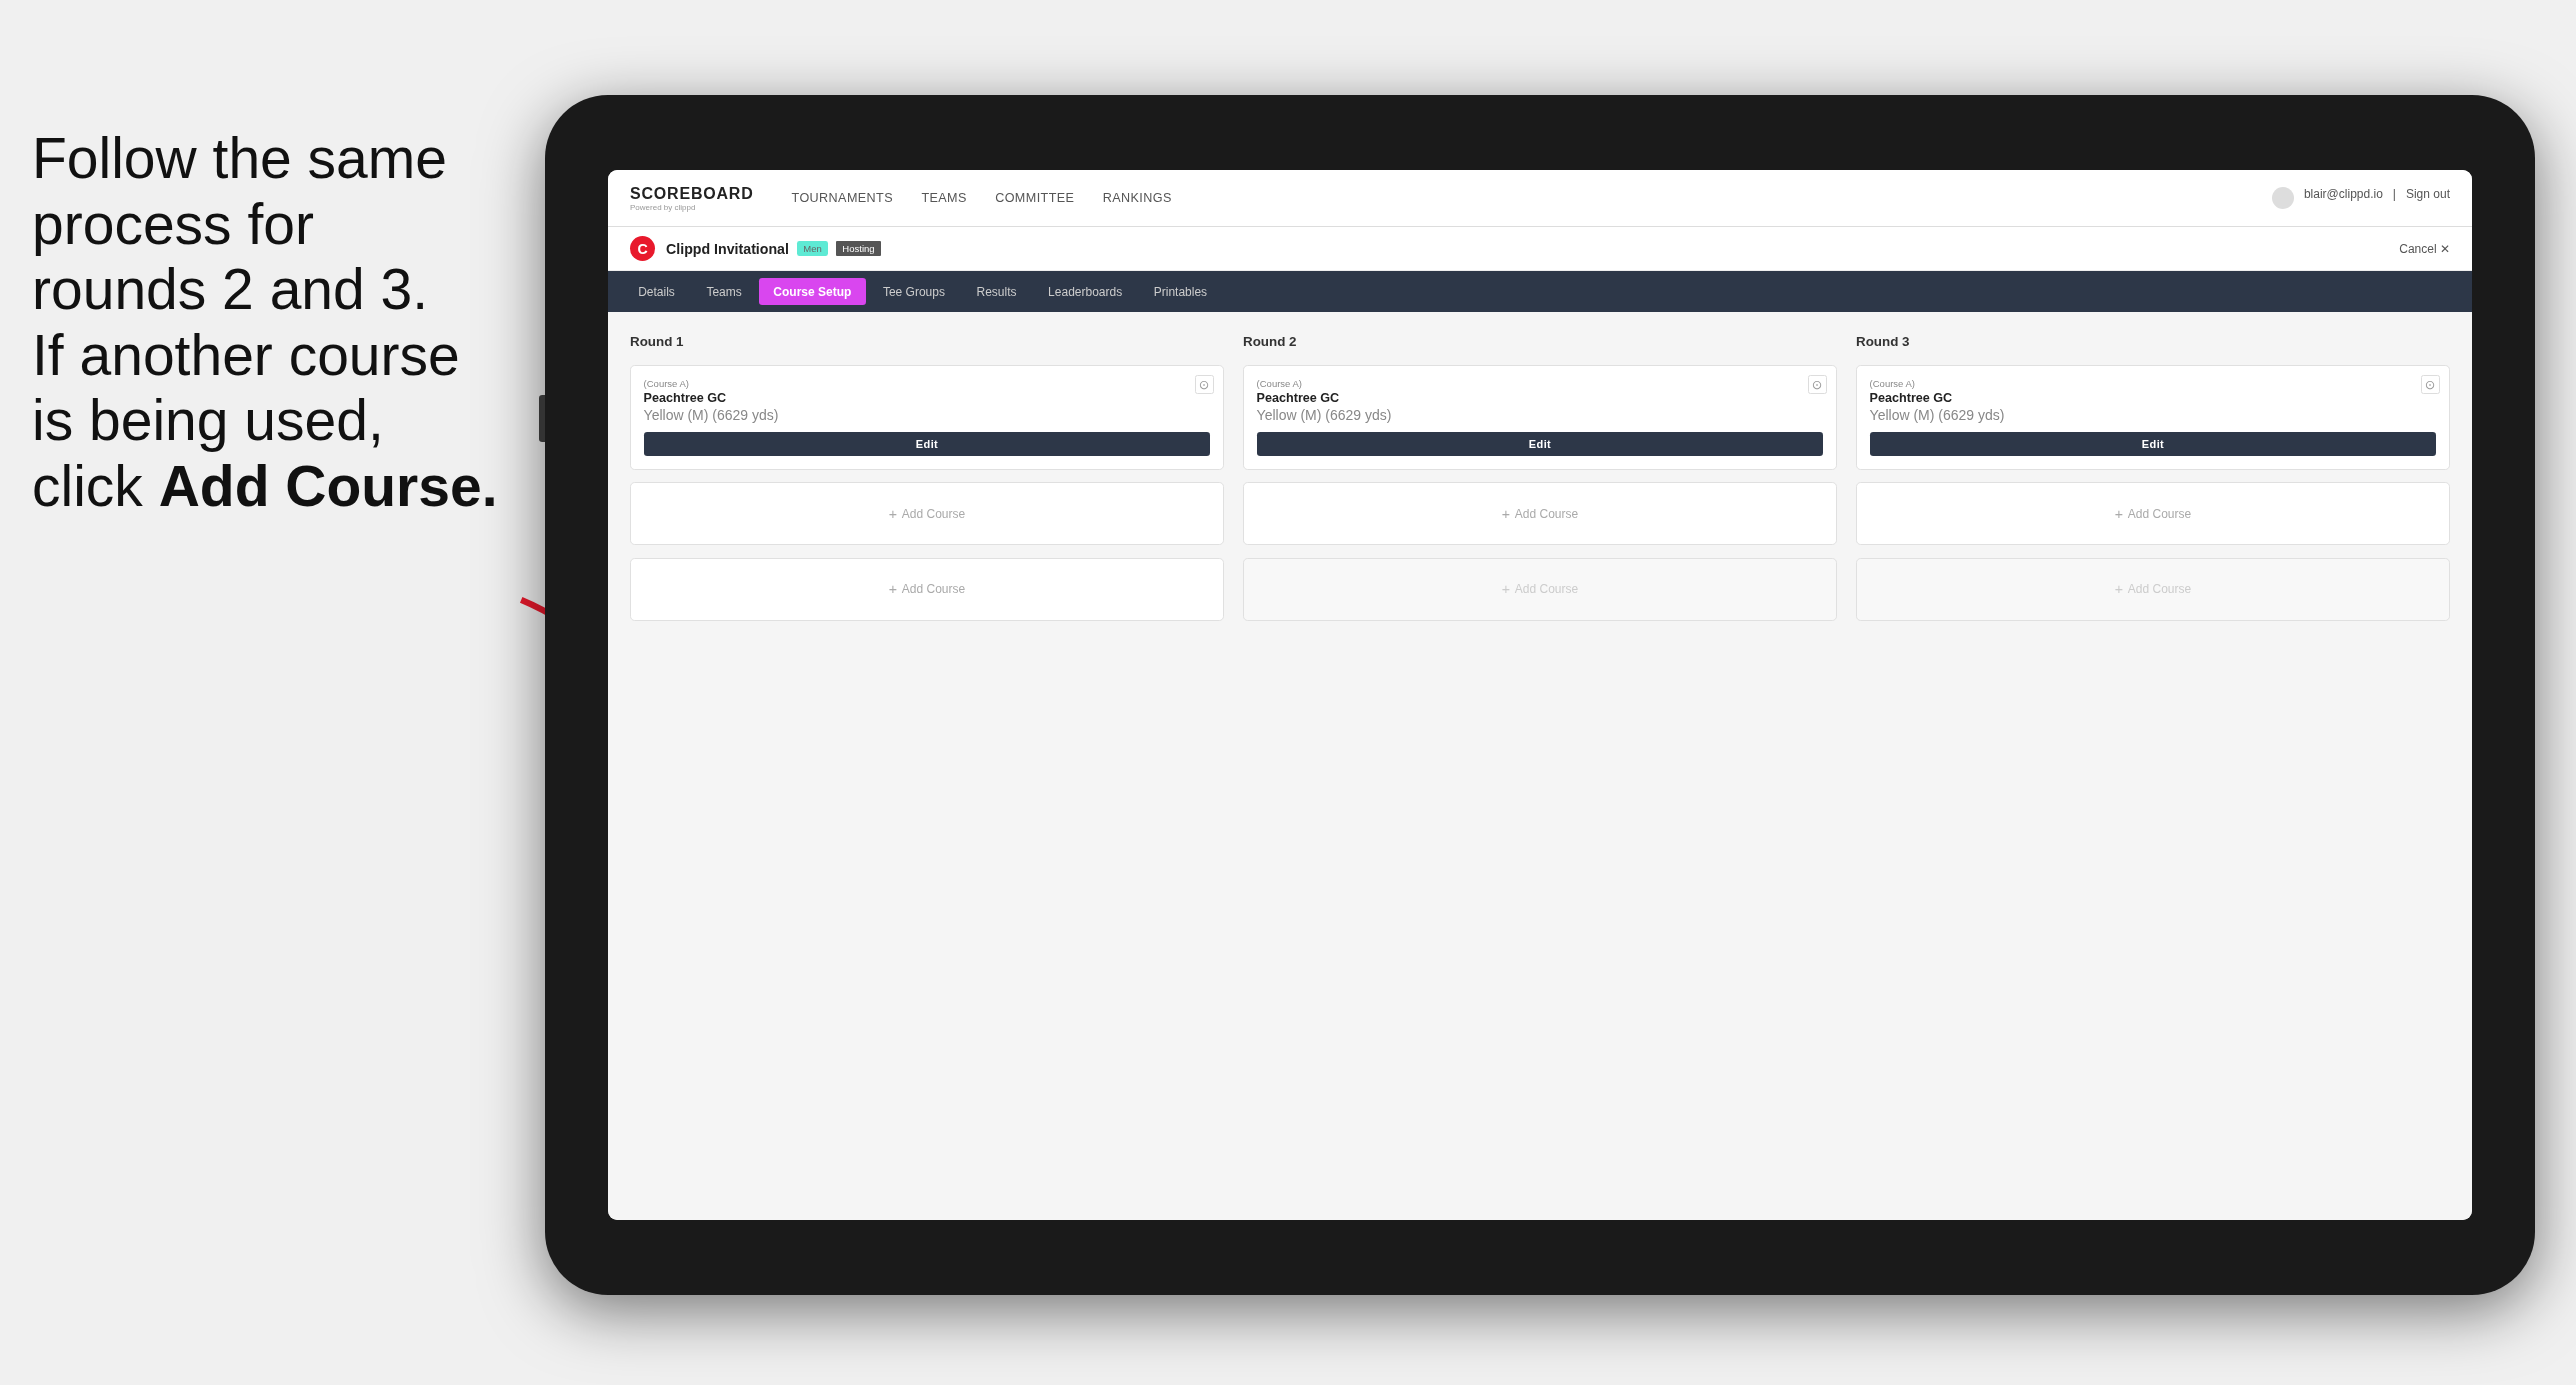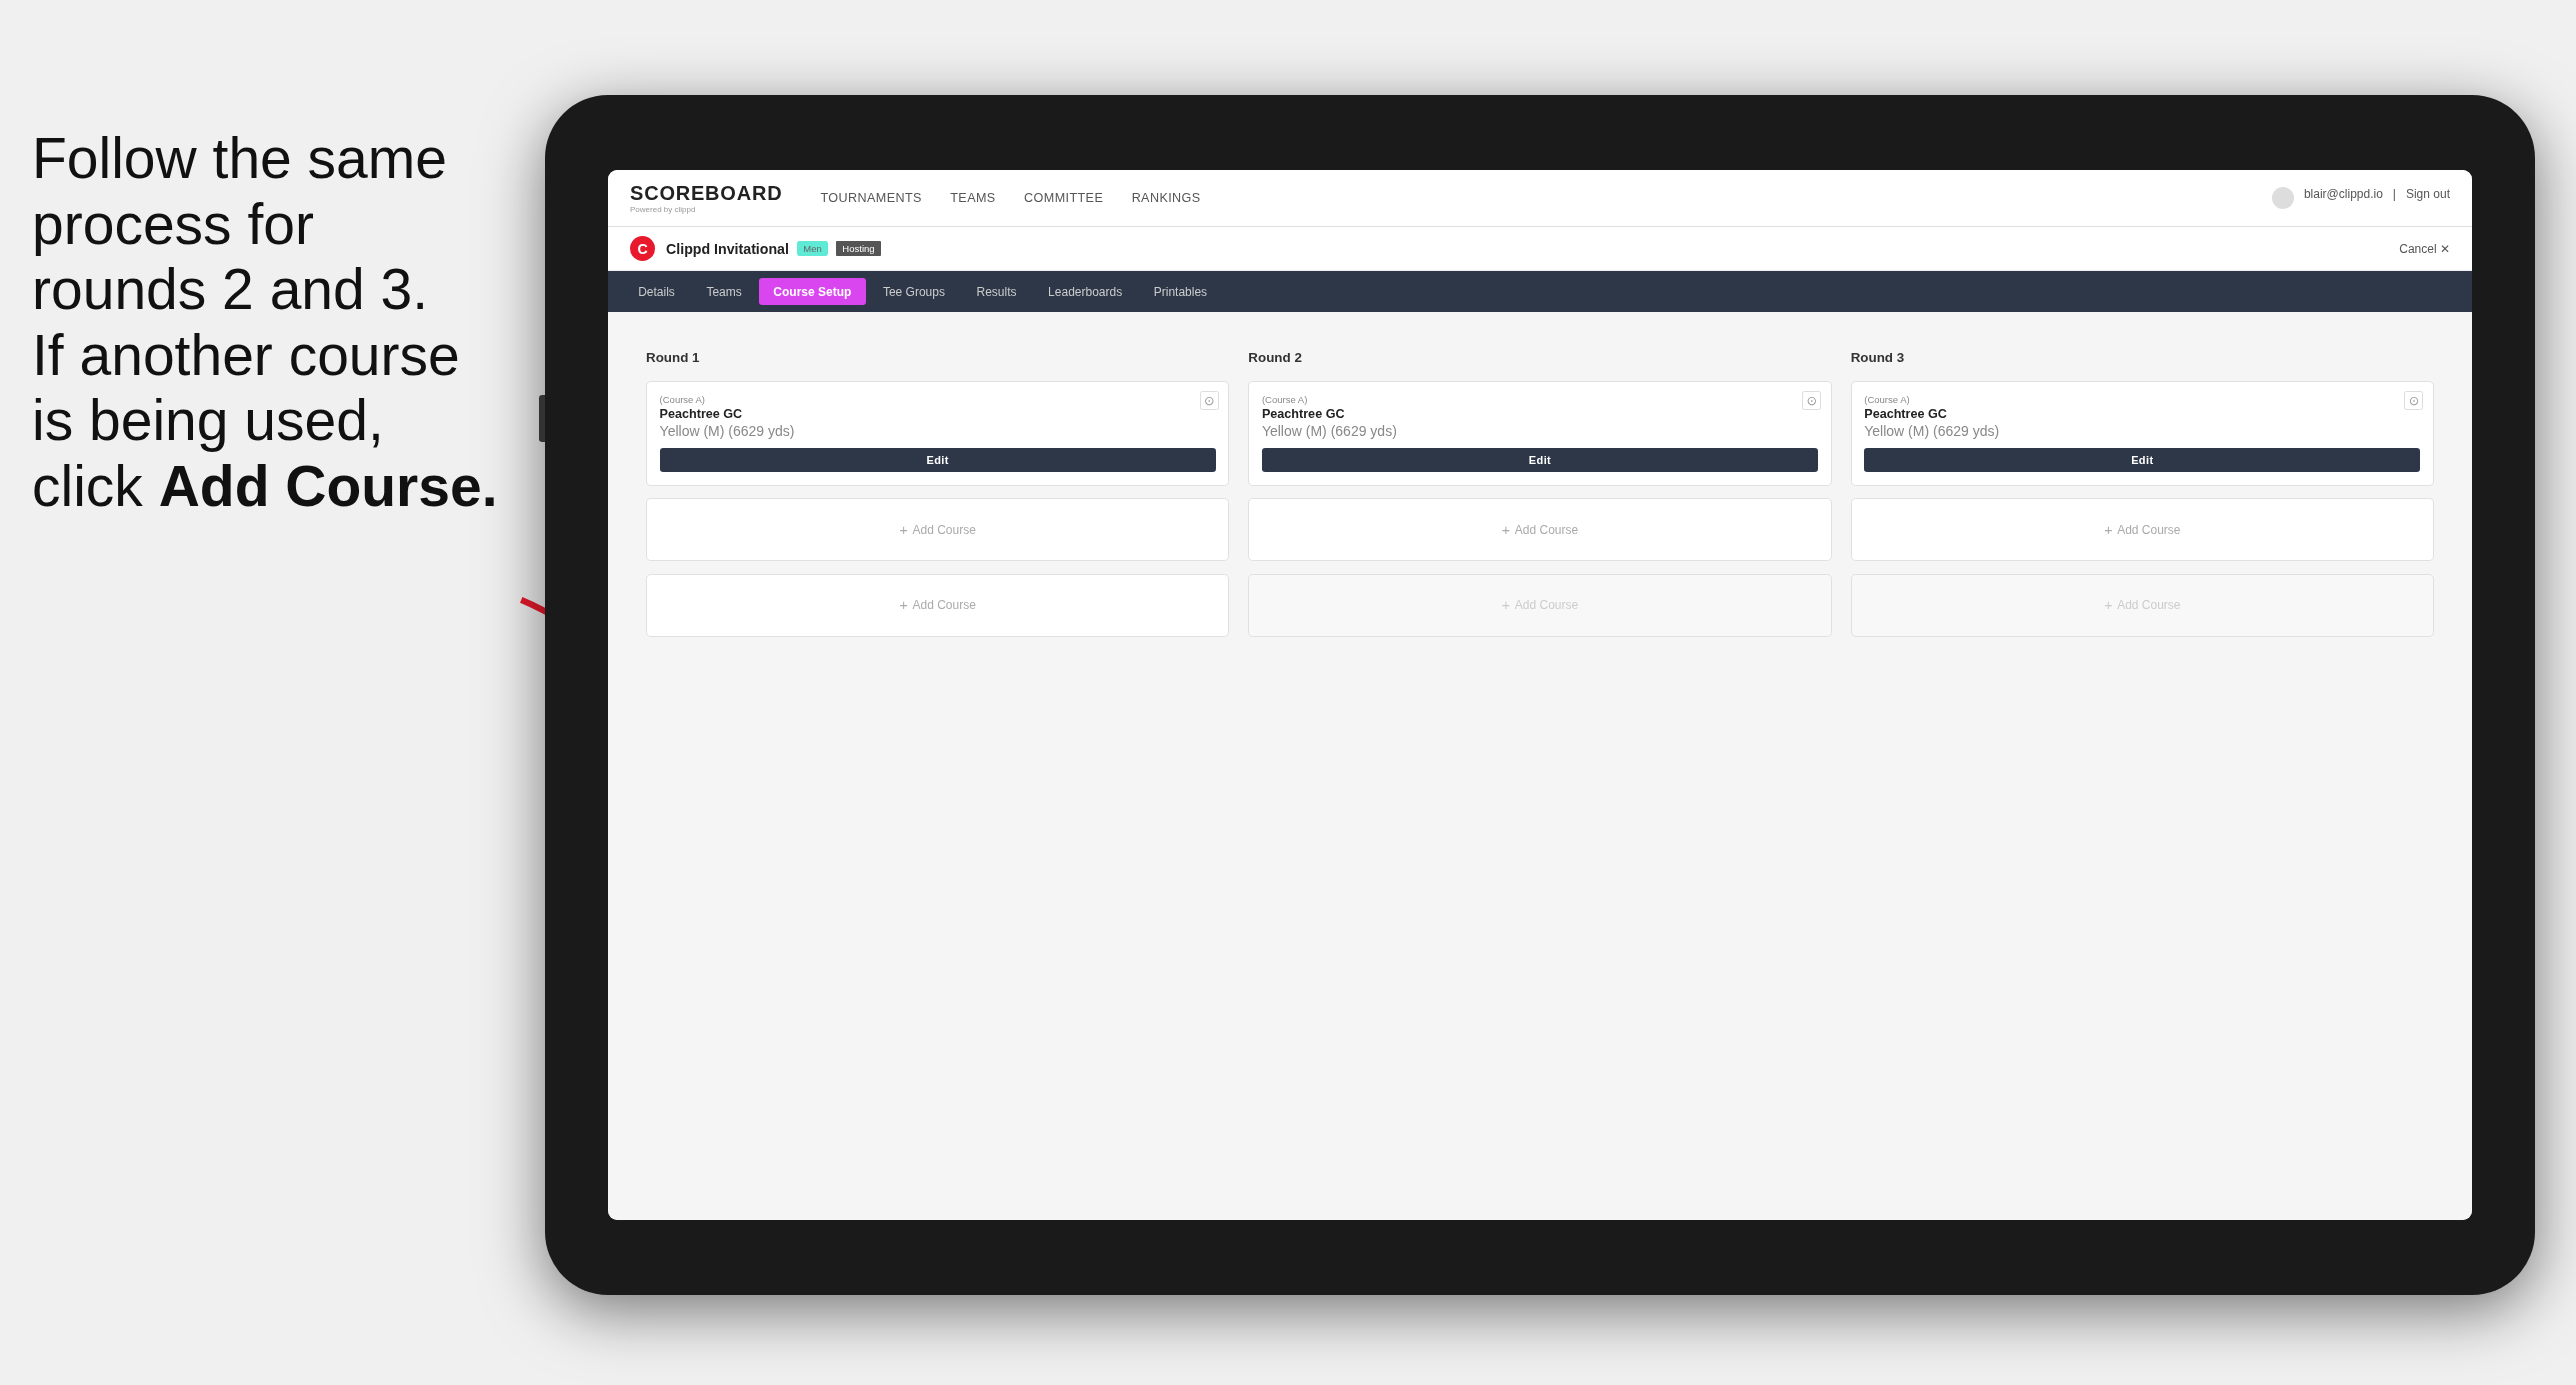--- a/index.html
+++ b/index.html
@@ -72,21 +72,21 @@
       height: 57px;
       flex-shrink: 0;
     }
 
     .scoreboard-logo {
       display: flex;
       flex-direction: column;
       margin-right: 38px;
     }
     .logo-main {
-      font-size: 20px;
+      font-size: 16px;
       font-weight: 900;
       letter-spacing: 0.8px;
       color: #222;
       text-transform: uppercase;
     }
     .logo-sub {
       font-size: 8px;
       color: #999;
     }
 
@@ -187,21 +187,21 @@
     }
     .tab-item.active {
       background: #d946ef;
       color: #fff;
       font-weight: 600;
     }
 
     
     .main-content {
       flex: 1;
-      padding: 38px;
+      padding: 22px;
       overflow-y: auto;
       background: #f5f5f5;
     }
 
     
     .rounds-grid {
       display: grid;
       grid-template-columns: 1fr 1fr 1fr;
       gap: 19px;
     }

